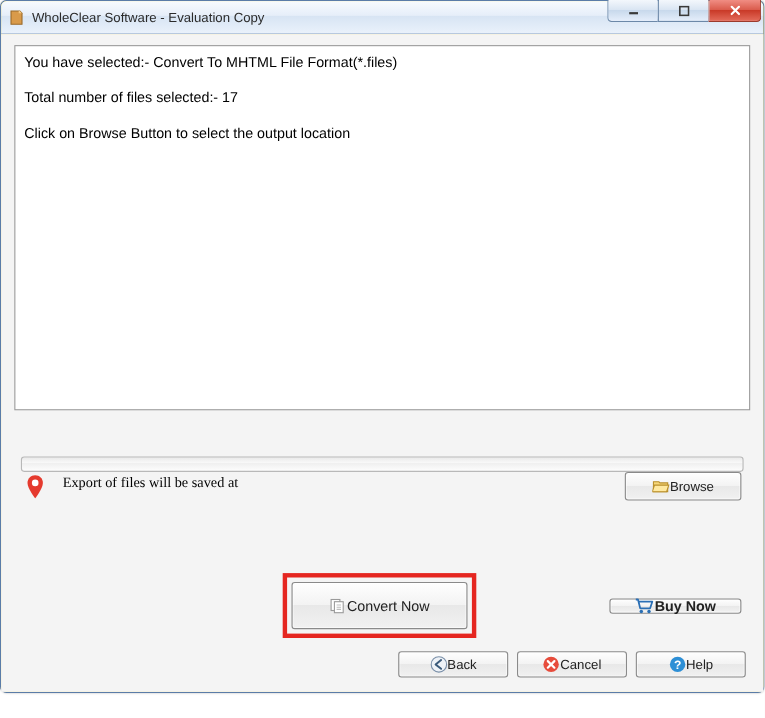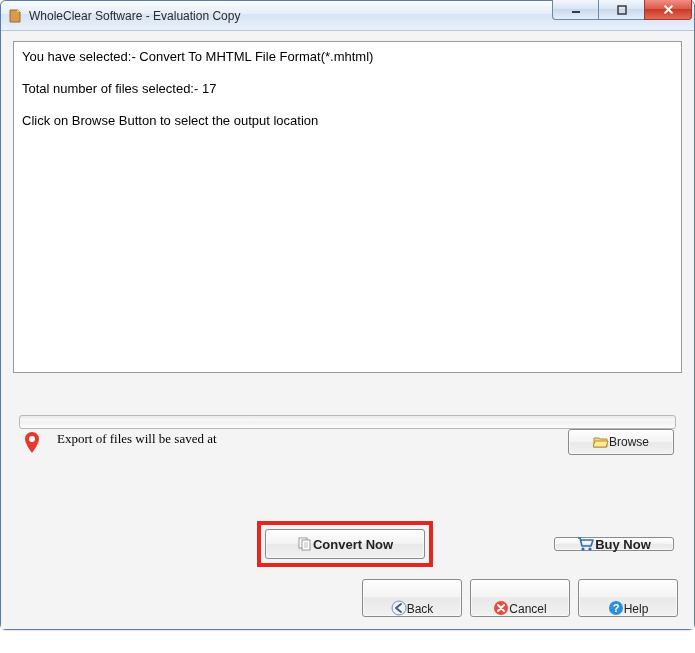--- a/index.html
+++ b/index.html
@@ -132,38 +132,38 @@
     display: flex;
     align-items: center;
     padding: 0 8px 0 8px;
   }
   .convert-wrap {
     border: 4px solid #e52620;
     padding: 4px;
     margin-left: 236px;
   }
   .convert-btn {
-    width: 160px; height: 30px;
-    font-weight: bold;
+    width: 160px; height: 43px;
+    font-weight: normal;
     font-size: 13px;
   }
   .buynow-btn {
     width: 120px; height: 14px;
     font-weight: bold;
     margin-left: auto;
     font-size: 13px;
   }
   .footer-row {
     margin-top: 12px;
     display: flex;
     justify-content: flex-end;
     gap: 8px;
     padding-right: 4px;
   }
-  .footer-row .std-btn { width: 100px; height: 38px; align-items: flex-end; }
+  .footer-row .std-btn { width: 100px; height: 24px; }
   svg { display: block; }
 </style>
 </head>
 <body>
 
 <div class="window">
 
   <div class="titlebar">
     <span class="icon">
       <svg width="16" height="16" viewBox="0 0 16 16">
@@ -187,21 +187,21 @@
         <svg width="11" height="11" viewBox="0 0 10 10">
             <path d="M2 2 L8 8 M8 2 L2 8" stroke="#fff" stroke-width="1.8" stroke-linecap="round"></path>
           </svg>
       </div>
     </div>
   </div>
 
   <div class="client">
 
     <div class="info-panel">
-      <p>You have selected:- Convert To MHTML File Format(*.mhtml)</p>
+      <p>You have selected:- Convert To MHTML File Format(*.files)</p>
       <p>Total number of files selected:- 17</p>
       <p>Click on Browse Button to select the output location</p>
     </div>
 
     <div class="gap1"></div>
 
     <div class="progress-zone">
       <div class="progress-bar"></div>
     </div>
 

